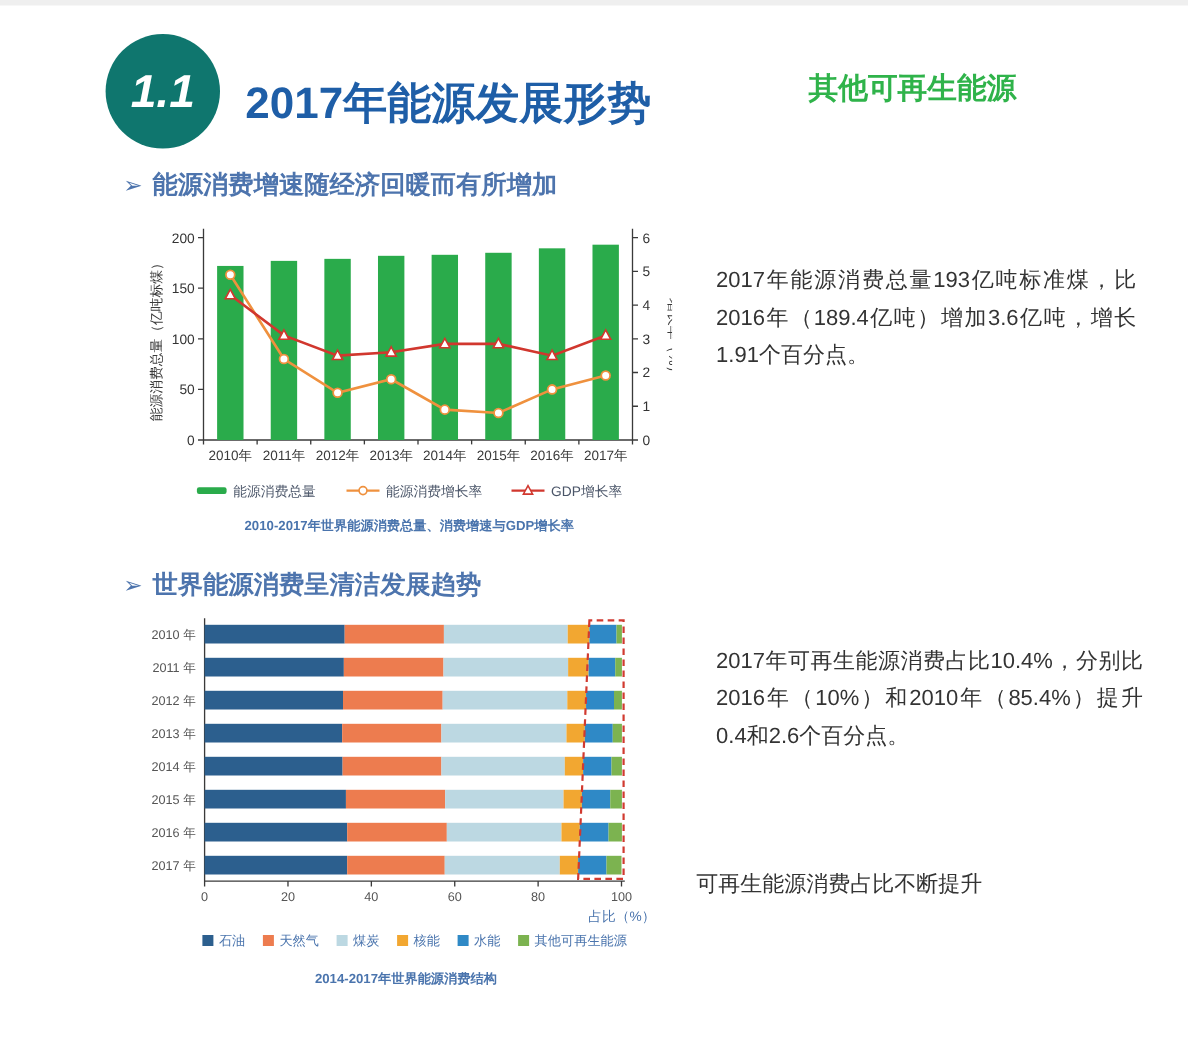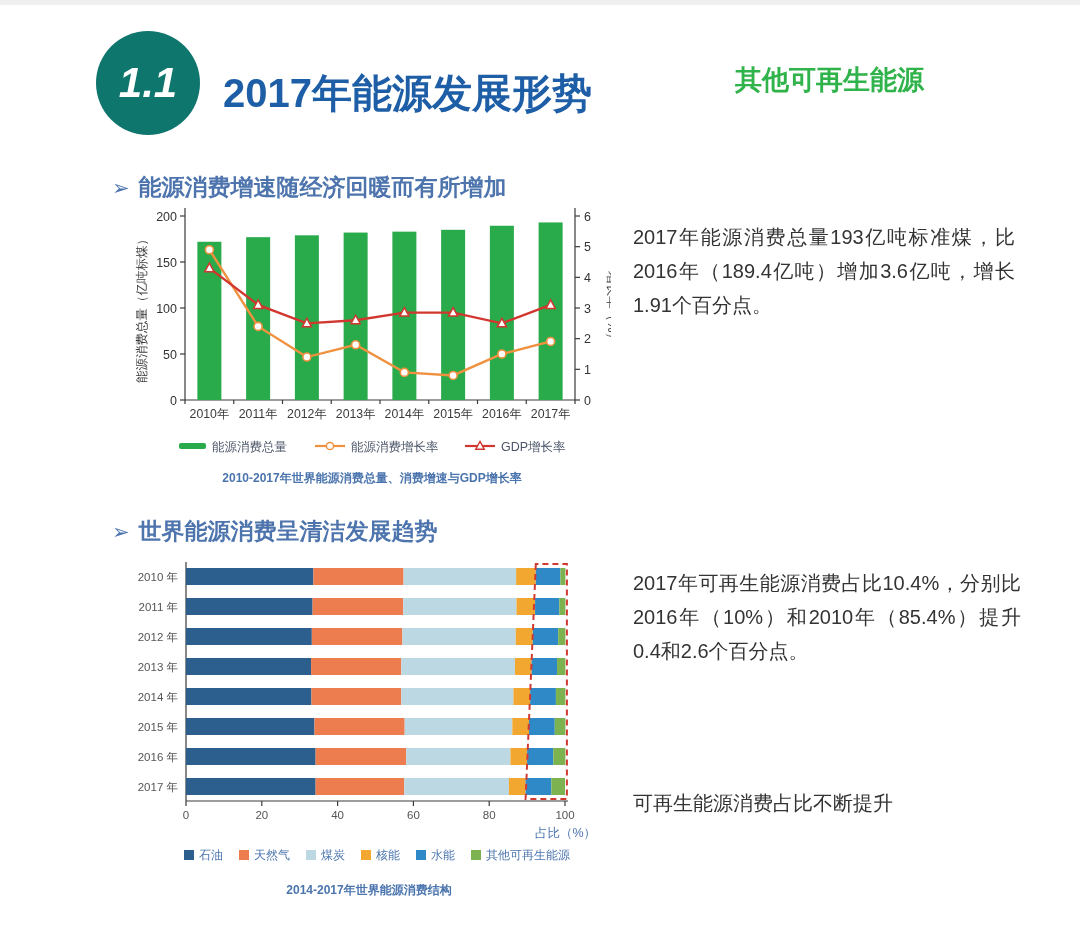--- a/index.html
+++ b/index.html
@@ -20,32 +20,32 @@
     font-size:40px;font-weight:bold;color:#1e5ea7;
   }
   .page-subtitle{
     position:absolute;left:735px;top:62px;
     font-size:27px;font-weight:bold;color:#2fb34a;
   }
   .sec-heading{
     position:absolute;font-size:23px;font-weight:bold;color:#4d74ad;white-space:nowrap;
   }
   .sec-heading .arrow{margin-right:9px;font-size:21px;}
-  .sec1-heading{left:112px;top:172px;}
+  .sec1-heading{left:112px;top:152px;}
   .sec2-heading{left:112px;top:516px;}
   .chart-box{position:absolute;}
   #chart1{left:133px;top:200px;width:478px;height:268px;}
   #chart2{left:128px;top:560px;width:482px;height:312px;}
   .caption{
     position:absolute;text-align:center;font-size:12px;font-weight:bold;color:#4a74ad;
   }
   .caption1{left:133px;top:470px;width:478px;}
   .caption2{left:128px;top:882px;width:482px;}
   .note{
-    position:absolute;font-size:20px;color:#333333;line-height:1.7;margin:0;
+    position:absolute;font-size:20px;color:#333333;line-height:1.7;margin:18px;
     text-align:justify;
   }
   .note1{left:633px;top:220px;width:382px;}
   .note2{left:633px;top:566px;width:388px;}
   .footnote{position:absolute;left:633px;top:790px;font-size:20px;color:#333333;}
 </style>
 </head>
 <body>
 
 <div class="page">

